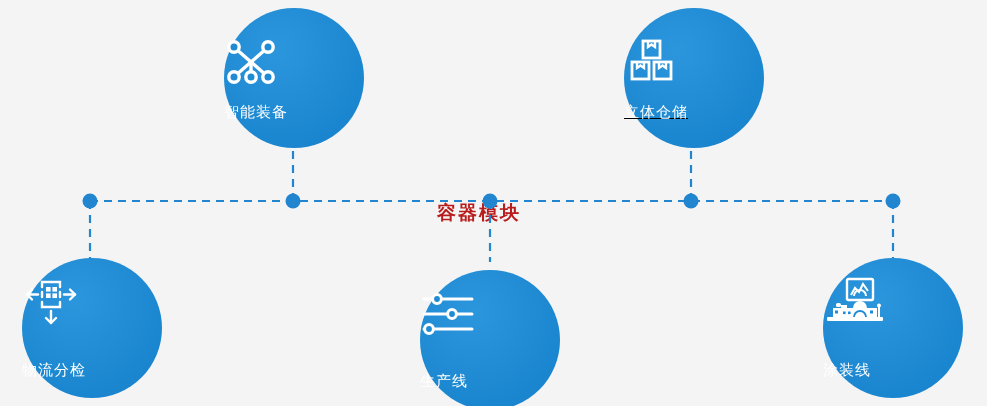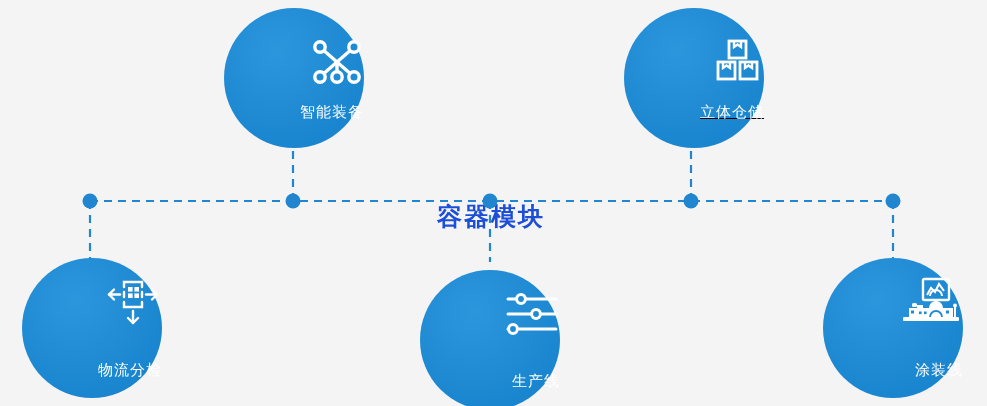--- a/index.html
+++ b/index.html
@@ -18,23 +18,23 @@
     width: 987px;
     height: 406px;
     background: #f4f4f4;
   }
 
   
   .watermark {
     position: absolute;
     left: 437px;
     top: 200px;
-    font-size: 25px;
+    font-size: 19px;
     letter-spacing: 2px;
-    color: #1d4ed8;
+    color: #b91c1c;
     font-weight: 700;
     user-select: none;
     white-space: nowrap;
     z-index: 1;
   }
 
   
   .connectors {
     position: absolute;
     left: 0;
@@ -56,21 +56,21 @@
   }
 
   
   .bubble {
     position: absolute;
     border-radius: 50%;
     background: #1f8bd4;
     background-image: radial-gradient(circle at 38% 30%, #2c96dd 0%, #1a86cf 72%, #1a82ca 100%);
     display: flex;
     flex-direction: column;
-    align-items: flex-end;
+    align-items: flex-start;
     justify-content: center;
     z-index: 3;
     box-sizing: border-box;
   }
   .bubble .icon-wrap {
     display: block;
     line-height: 0;
   }
   .bubble .bubble-label {
     color: #ffffff;

